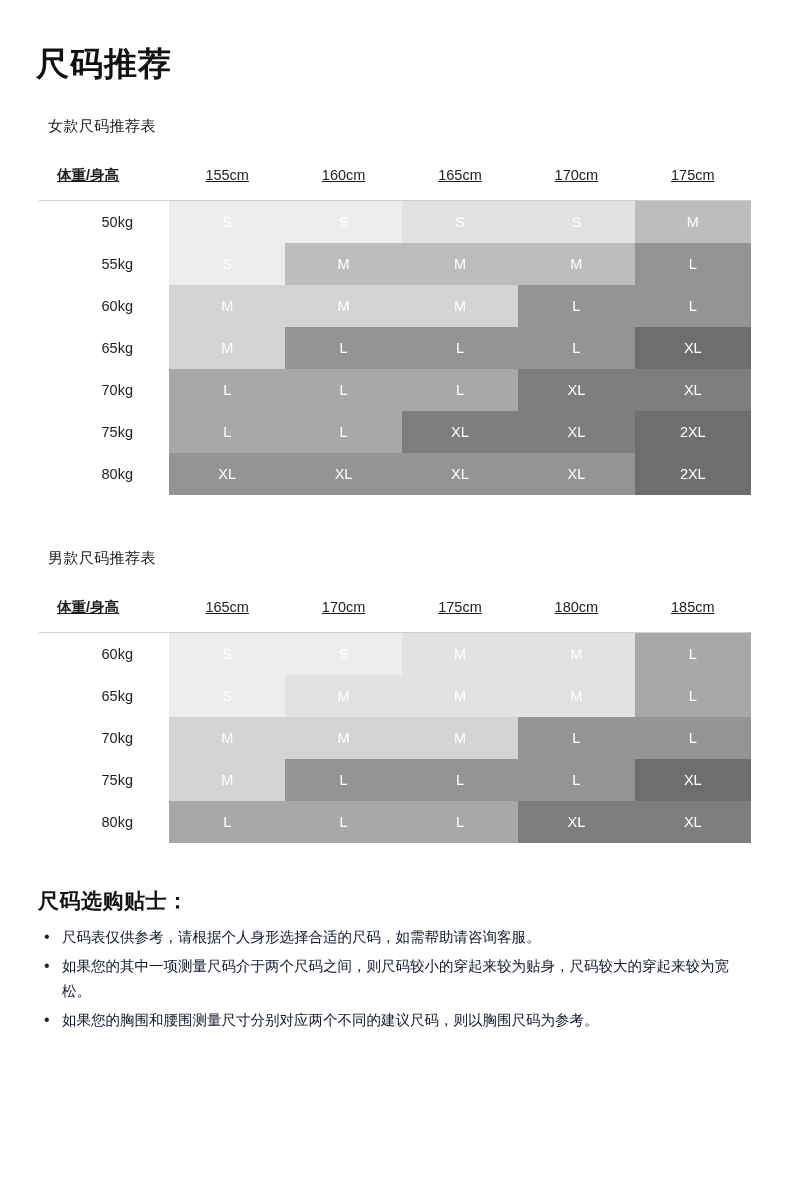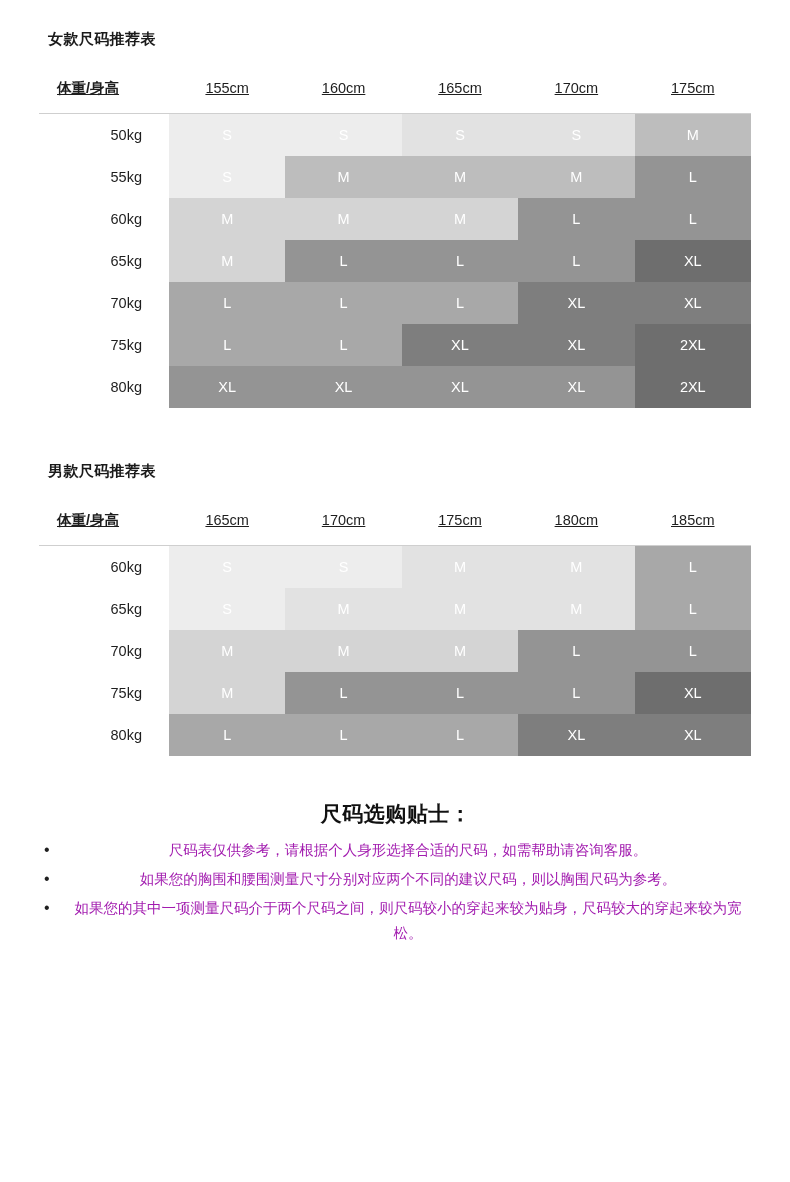--- a/index.html
+++ b/index.html
@@ -29,21 +29,21 @@
     color: #111;
   }
   .section {
     margin-top: 30px;
   }
   .section.men {
     margin-top: 54px;
   }
   .section-title {
     font-size: 15px;
-    font-weight: bold;
+    font-weight: normal;
     margin-left: 18px;
     color: #1a1a1a;
     letter-spacing: 0.4px;
   }
   table.size {
     border-collapse: collapse;
     width: 712px;
     margin: 14px auto 0 auto;
     table-layout: fixed;
   }
@@ -64,21 +64,21 @@
     text-align: left;
     padding-left: 18px;
     font-weight: bold;
     font-size: 14.5px;
   }
   table.size tbody th {
     font-size: 14.5px;
     font-weight: normal;
     color: #1e1e1e;
     text-align: right;
-    padding-right: 27px;
+    padding-right: 36px;
     height: 40px;
     vertical-align: middle;
     background: #ffffff;
   }
   table.size tbody td {
     height: 40px;
     text-align: center;
     vertical-align: middle;
     font-size: 14.5px;
     color: #ffffff;
@@ -89,56 +89,56 @@
   .s3 { background: #d4d4d4; color: #1e1e1e; }
   .s4 { background: #bdbdbd; color: #1e1e1e; }
   .s5 { background: #a8a8a8; color: #ffffff; }
   .s6 { background: #949494; color: #ffffff; }
   .s7 { background: #7e7e7e; color: #ffffff; }
   .s8 { background: #6e6e6e; color: #ffffff; }
 
   .tips {
     margin-top: 44px;
     padding: 0 6px;
-    text-align: center;
   }
   .tips-title {
     font-size: 21px;
     font-weight: bold;
     letter-spacing: 0.5px;
     color: #111;
     margin: 0 0 10px 2px;
   }
   ul.tips-list {
     list-style: none;
     margin: 0;
     padding: 0;
   }
   ul.tips-list li {
     position: relative;
     padding-left: 26px;
     font-size: 14.5px;
     line-height: 25px;
-    color: #a21caf;
+    color: #0f172a;
     margin-bottom: 4px;
   }
   ul.tips-list li::before {
     content: "\2022";
     position: absolute;
     left: 8px;
     top: -1px;
     font-size: 16px;
     color: #1f1f1f;
   }
 </style>
 </head>
 <body>
 
 <div class="page">
 
+  <h1 class="title">尺码推荐</h1>
 
   <div class="section women">
     <div class="section-title">女款尺码推荐表</div>
     <table class="size">
       <colgroup>
         <col class="rowhead">
           <col class="datacol">
           <col class="datacol">
           <col class="datacol">
           <col class="datacol">
@@ -278,18 +278,18 @@
           <td class="s7">XL</td>
         </tr>
       </tbody>
     </table>
   </div>
 
   <div class="tips">
     <div class="tips-title">尺码选购贴士：</div>
     <ul class="tips-list">
       <li>尺码表仅供参考，请根据个人身形选择合适的尺码，如需帮助请咨询客服。</li>
+      <li>如果您的其中一项测量尺码介于两个尺码之间，则尺码较小的穿起来较为贴身，尺码较大的穿起来较为宽松。</li>
       <li>如果您的胸围和腰围测量尺寸分别对应两个不同的建议尺码，则以胸围尺码为参考。</li>
-      <li>如果您的其中一项测量尺码介于两个尺码之间，则尺码较小的穿起来较为贴身，尺码较大的穿起来较为宽松。</li>
     </ul>
   </div>
 
 </div>
 
 </body></html>

